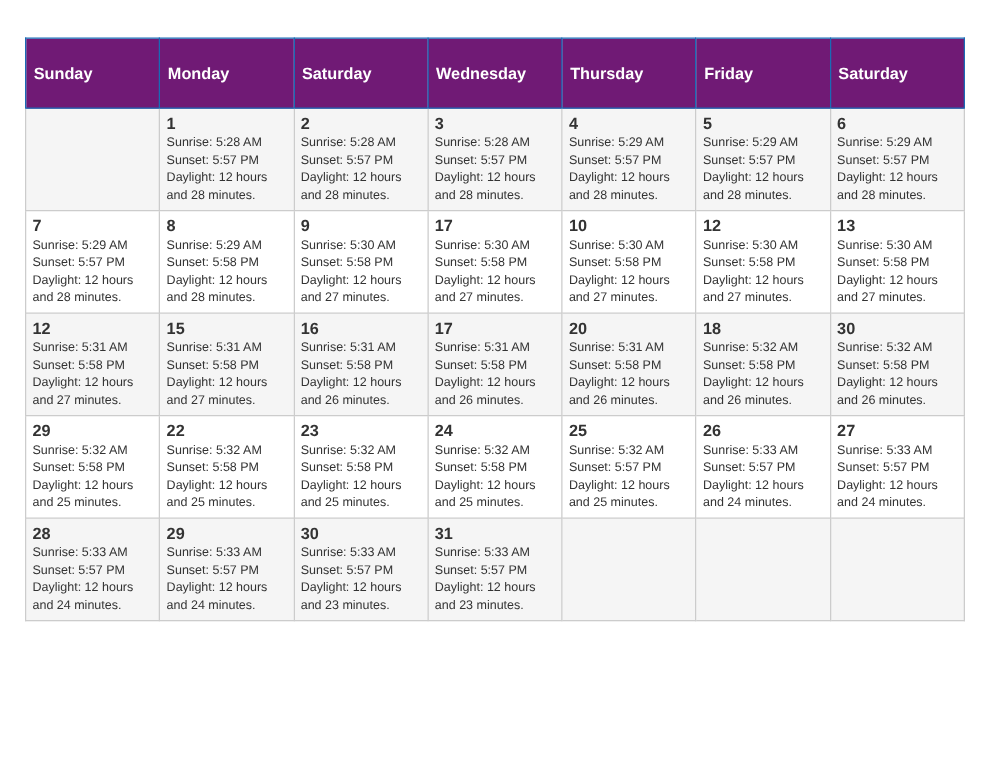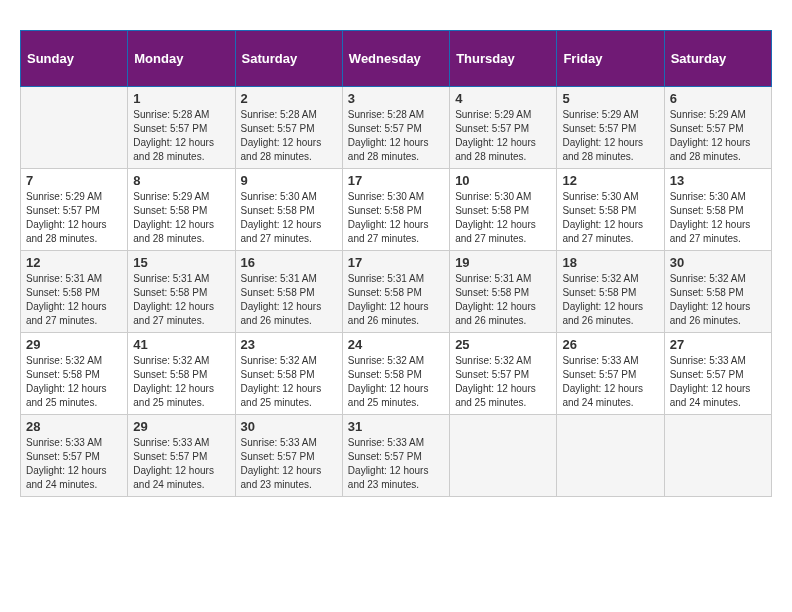--- a/index.html
+++ b/index.html
@@ -184,39 +184,39 @@
         </td>
         <td>
           <span class="day-number">16</span>
           <div class="day-info">Sunrise: 5:31 AM<br>Sunset: 5:58 PM<br>Daylight: 12 hours and 26 minutes.</div>
         </td>
         <td>
           <span class="day-number">17</span>
           <div class="day-info">Sunrise: 5:31 AM<br>Sunset: 5:58 PM<br>Daylight: 12 hours and 26 minutes.</div>
         </td>
         <td>
-          <span class="day-number">19</span>
+          <span class="day-number">20</span>
           <div class="day-info">Sunrise: 5:31 AM<br>Sunset: 5:58 PM<br>Daylight: 12 hours and 26 minutes.</div>
         </td>
         <td>
           <span class="day-number">18</span>
           <div class="day-info">Sunrise: 5:32 AM<br>Sunset: 5:58 PM<br>Daylight: 12 hours and 26 minutes.</div>
         </td>
         <td>
           <span class="day-number">30</span>
           <div class="day-info">Sunrise: 5:32 AM<br>Sunset: 5:58 PM<br>Daylight: 12 hours and 26 minutes.</div>
         </td>
       </tr>
       <tr>
         <td>
           <span class="day-number">29</span>
           <div class="day-info">Sunrise: 5:32 AM<br>Sunset: 5:58 PM<br>Daylight: 12 hours and 25 minutes.</div>
         </td>
         <td>
-          <span class="day-number">41</span>
+          <span class="day-number">22</span>
           <div class="day-info">Sunrise: 5:32 AM<br>Sunset: 5:58 PM<br>Daylight: 12 hours and 25 minutes.</div>
         </td>
         <td>
           <span class="day-number">23</span>
           <div class="day-info">Sunrise: 5:32 AM<br>Sunset: 5:58 PM<br>Daylight: 12 hours and 25 minutes.</div>
         </td>
         <td>
           <span class="day-number">24</span>
           <div class="day-info">Sunrise: 5:32 AM<br>Sunset: 5:58 PM<br>Daylight: 12 hours and 25 minutes.</div>
         </td>

